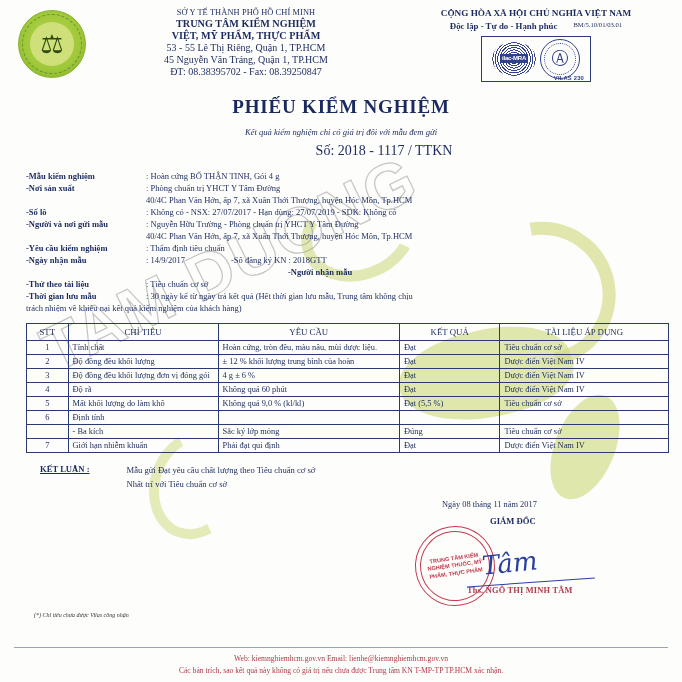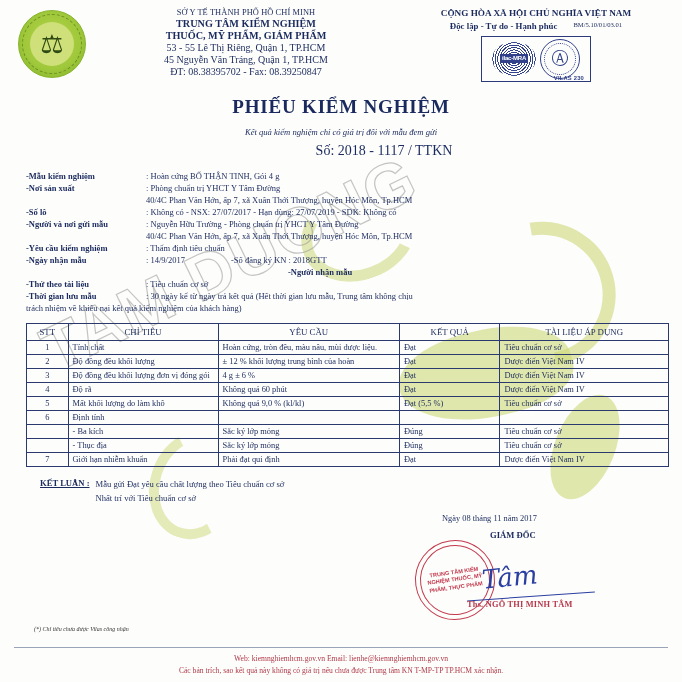--- a/index.html
+++ b/index.html
@@ -156,21 +156,21 @@
   .c-stt { width: 30px; text-align: center; }
   .c-chi { width: 150px; }
   .c-yeu { width: 185px; }
   .c-ket { width: 95px; }
   .c-tai { width: 170px; }
   td.ctr { text-align: center; }
   .rh { height: 13px; }
   .subitem { padding-left: 10px; }
 
   
-  .concl { margin: 11px 0 0 28px; font-size: 8.6px; display:flex; }
+  .concl { margin: 11px 0 0 28px; font-size: 8.6px; display:flex;gap:31px; }
   .concl-label { font-weight: bold; text-decoration: underline; flex: 0 0 auto; }
   .concl-lines { margin-left: 6px; line-height: 1.6; }
 
   .sign-area { position: relative; height: 112px; margin-top: 6px; }
   .sign-date { position: absolute; left: 430px; top: 2px; font-size: 8.4px; }
   .sign-role { position: absolute; left: 478px; top: 18px; font-size: 8.6px; font-weight: bold; }
   .stamp {
     position: absolute; left: 403px; top: 28px;
     width: 78px; height: 78px; border-radius: 50%;
     border: 1.6px solid #c33a4e; color: #c33a4e;
@@ -224,21 +224,21 @@
           <div class="logo-ring-text"></div>
           <div class="logo-inner">
             <span class="logo-glyph">⚖</span>
           </div>
         </div>
       </div>
 
       <div class="head-left">
         <div class="l1">SỞ Y TẾ THÀNH PHỐ HỒ CHÍ MINH</div>
         <div class="l2">TRUNG TÂM KIỂM NGHIỆM</div>
-        <div class="l3">THUỐC, MỸ PHẨM, GIÁM PHẨM</div>
+        <div class="l3">VIỆT, MỸ PHẨM, THỰC PHẨM</div>
         <div class="l4">53 - 55 Lê Thị Riêng, Quận 1, TP.HCM</div>
         <div class="l5">45 Nguyễn Văn Tráng, Quận 1, TP.HCM</div>
         <div class="l6">ĐT: 08.38395702   -   Fax: 08.39250847</div>
       </div>
 
       <div class="head-right">
         <div class="r1">CỘNG HÒA XÃ HỘI CHỦ NGHĨA VIỆT NAM</div>
         <div class="r2row">
           <div class="r2">Độc lập - Tự do - Hạnh phúc</div>
           <div class="r3">BM/5.10/01/03.01</div>
@@ -365,27 +365,20 @@
           <td class="c-tai"></td>
         </tr>
         <tr class="rh">
           <td class="c-stt ctr"></td>
           <td class="c-chi subitem">- Ba kích</td>
           <td class="c-yeu">Sắc ký lớp mỏng</td>
           <td class="c-ket">Đúng</td>
           <td class="c-tai">Tiêu chuẩn cơ sở</td>
         </tr>
         <tr class="rh">
-          <td class="c-stt ctr"></td>
-          <td class="c-chi subitem">- Thục địa</td>
-          <td class="c-yeu">Sắc ký lớp mỏng</td>
-          <td class="c-ket">Đúng</td>
-          <td class="c-tai">Tiêu chuẩn cơ sở</td>
-        </tr>
-        <tr class="rh">
           <td class="c-stt ctr">7</td>
           <td class="c-chi">Giới hạn nhiễm khuẩn</td>
           <td class="c-yeu">Phải đạt qui định</td>
           <td class="c-ket">Đạt</td>
           <td class="c-tai">Dược điển Việt Nam IV</td>
         </tr>
       </tbody>
     </table>
 
     <div class="concl">

